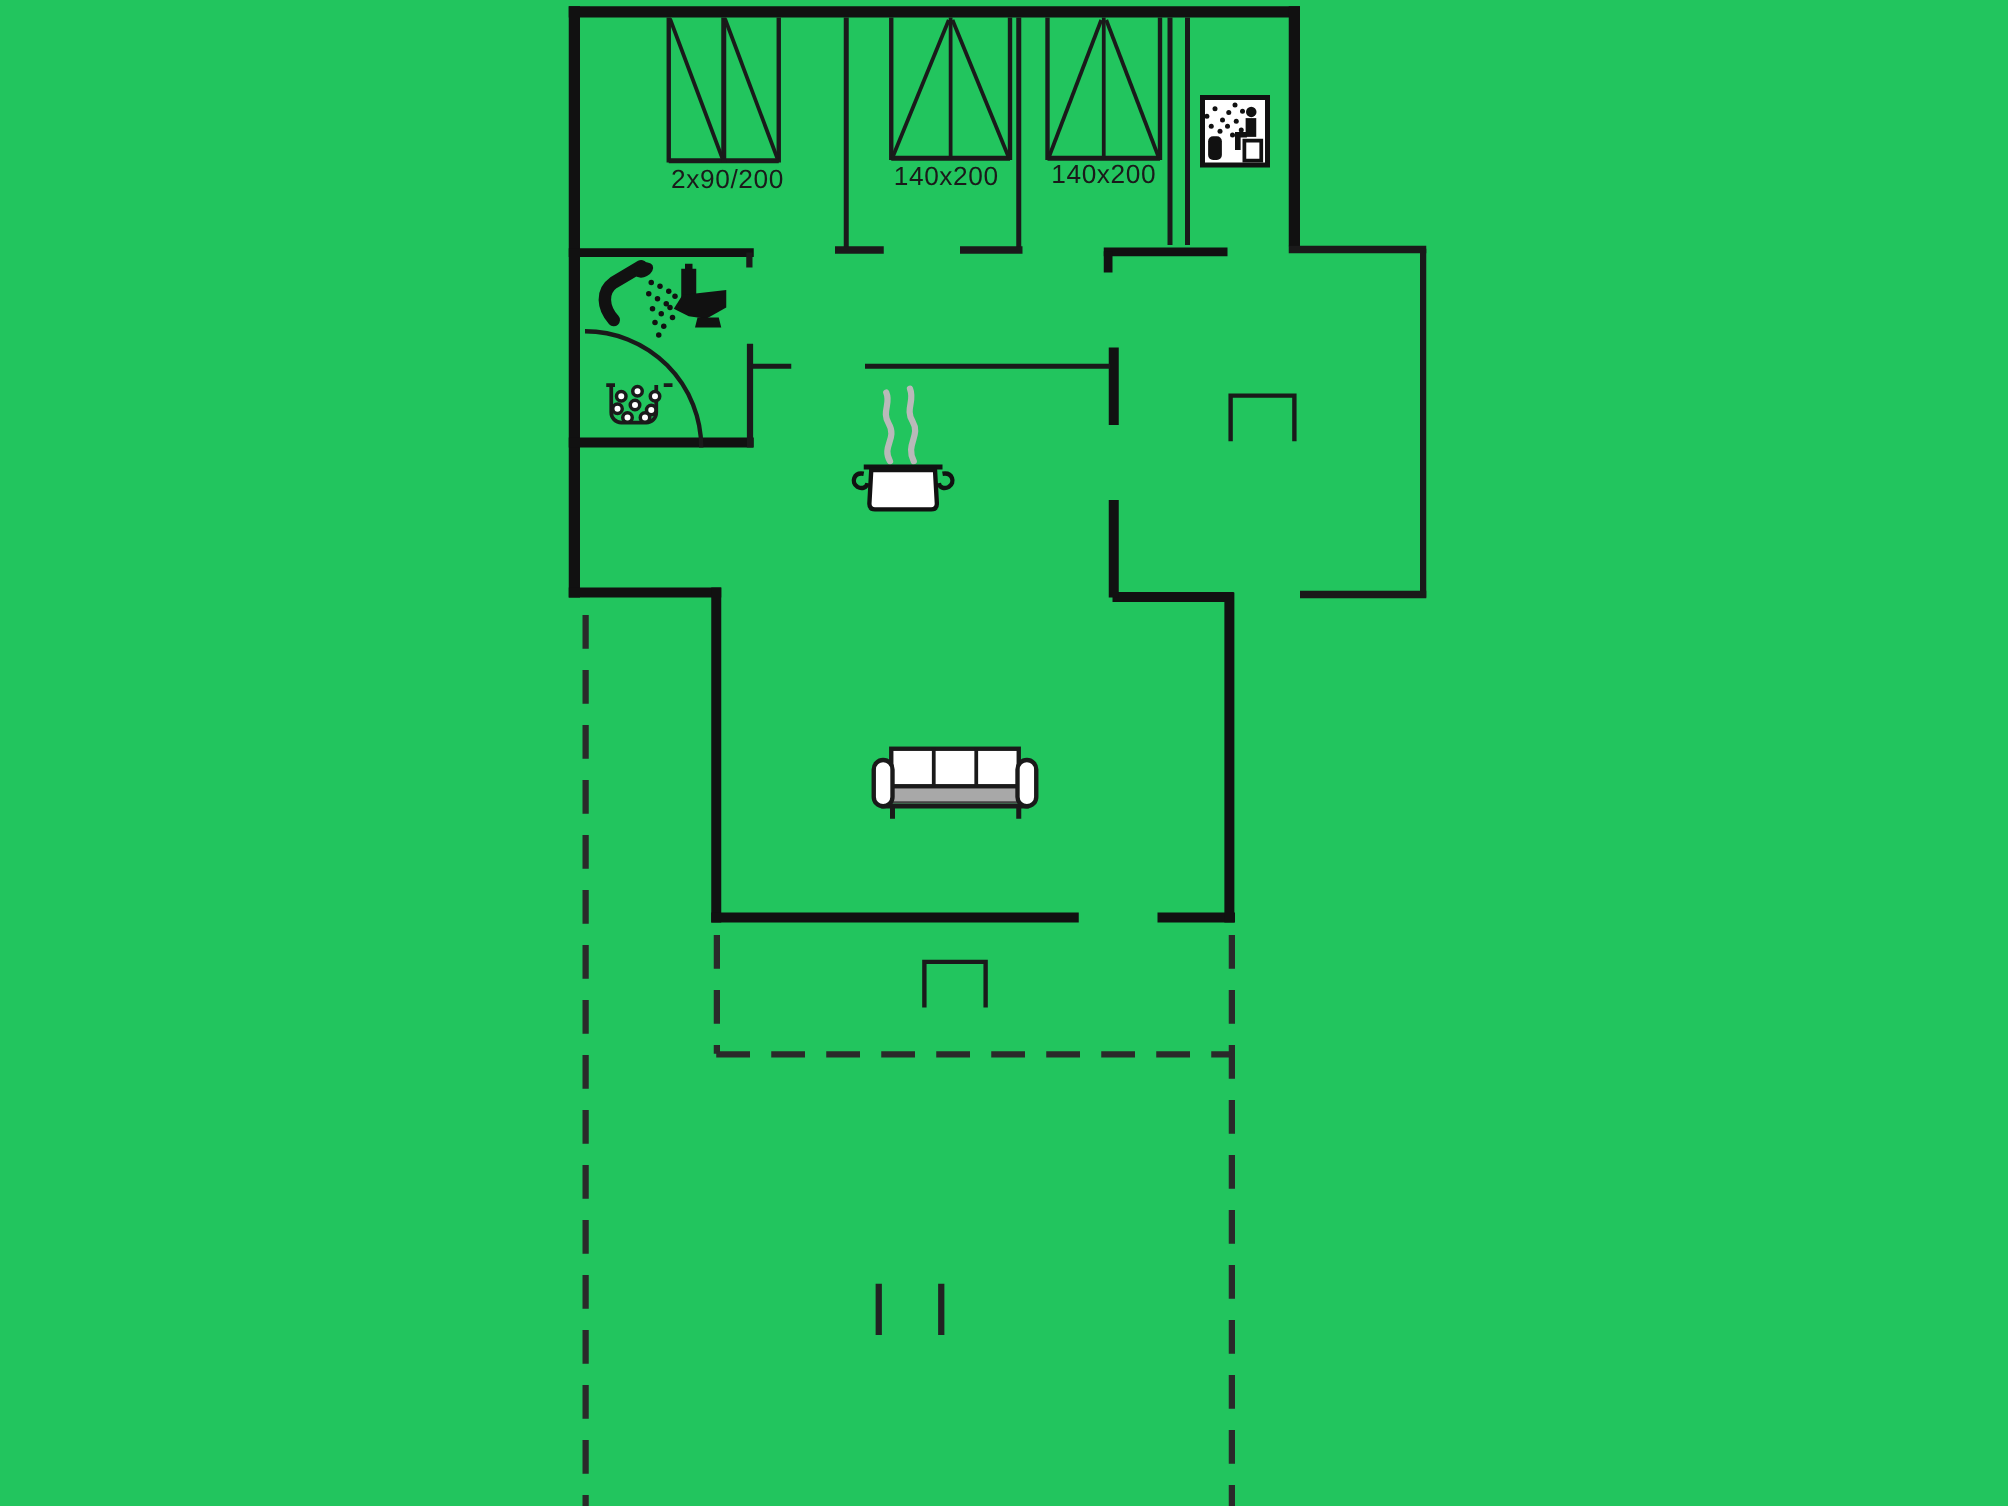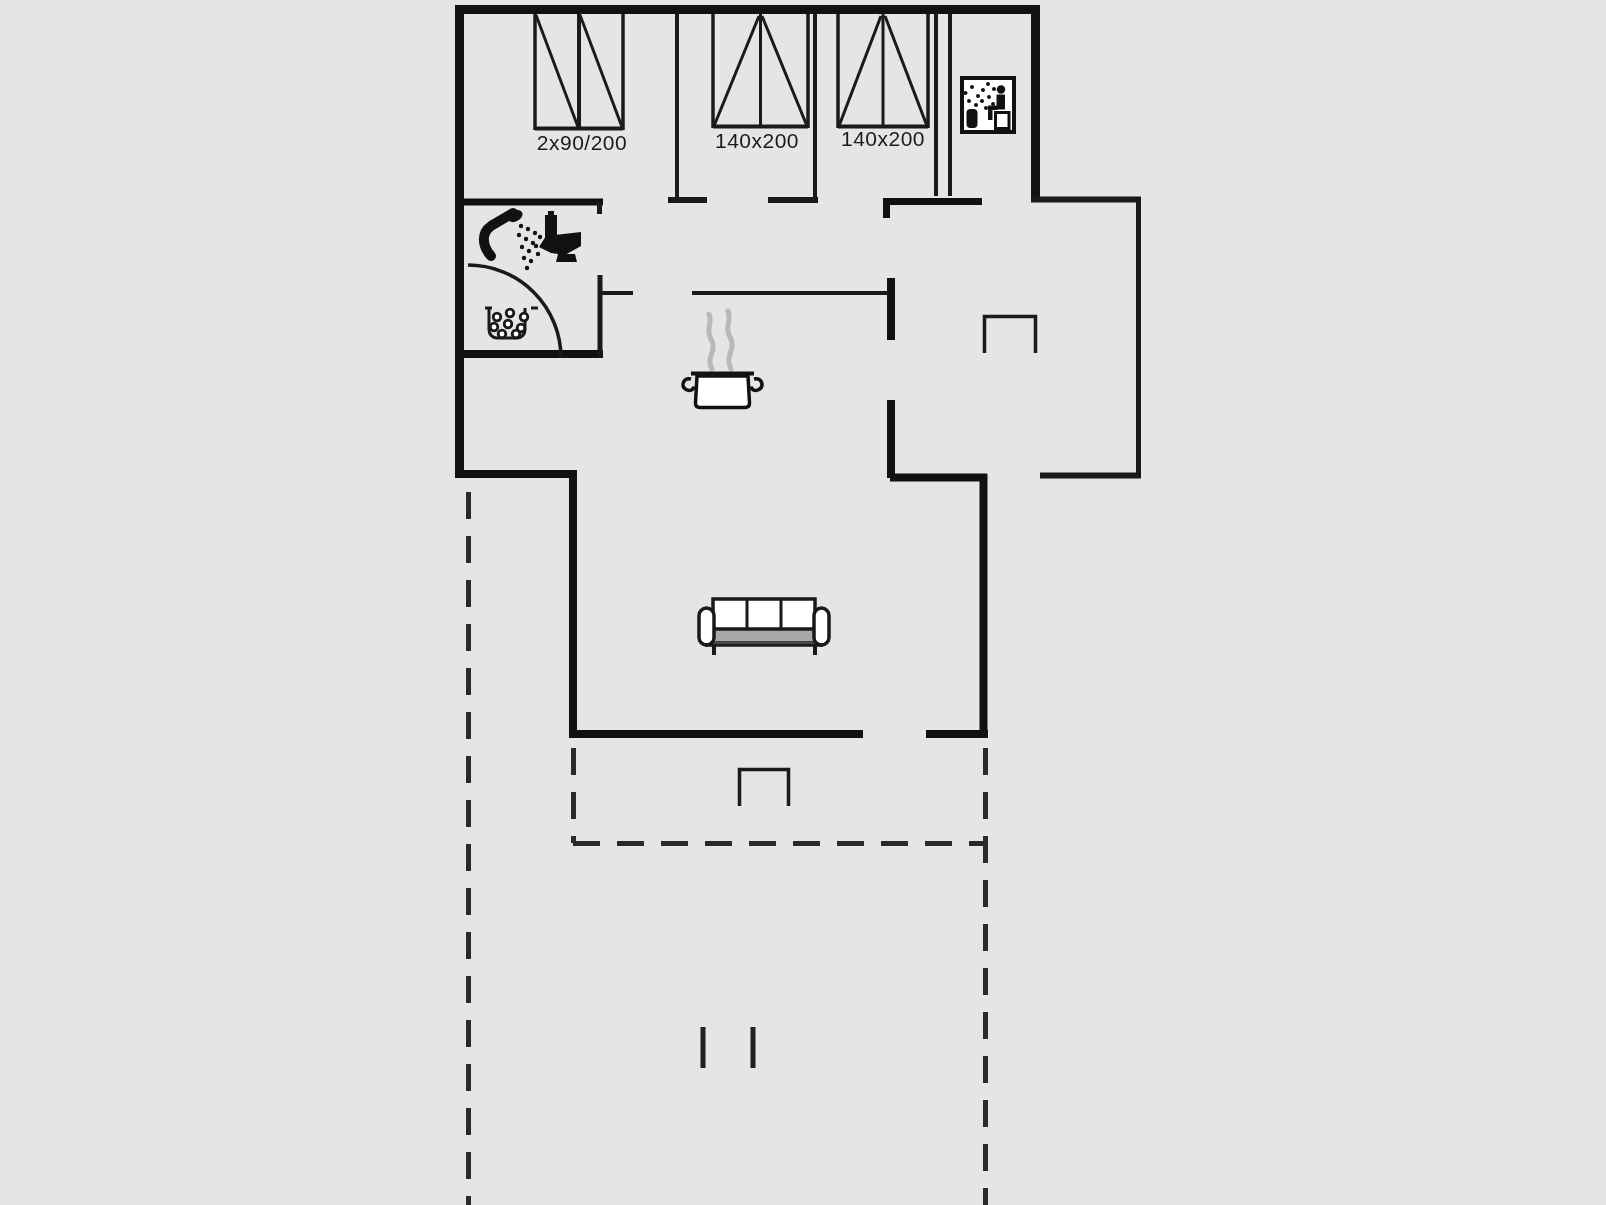--- a/index.html
+++ b/index.html
@@ -1,19 +1,19 @@
 <!DOCTYPE html>
 <html><head>
 <meta charset="utf-8">
 <style>
   html,body{margin:0;padding:0;background:#ffffff;}
   .stage{
     position:relative;
     width:1606px;height:1205px;
-    background:#e5e5e5;
+    background:#22c55e;
     overflow:hidden;
     font-family:"Liberation Sans", sans-serif;
   }
   svg{display:block;width:100%;height:100%;}
   text.dim-label{
     font-family:"Liberation Sans", sans-serif;
     font-size:21px;
     fill:#1a1a1a;
     letter-spacing:0.5px;
   }

